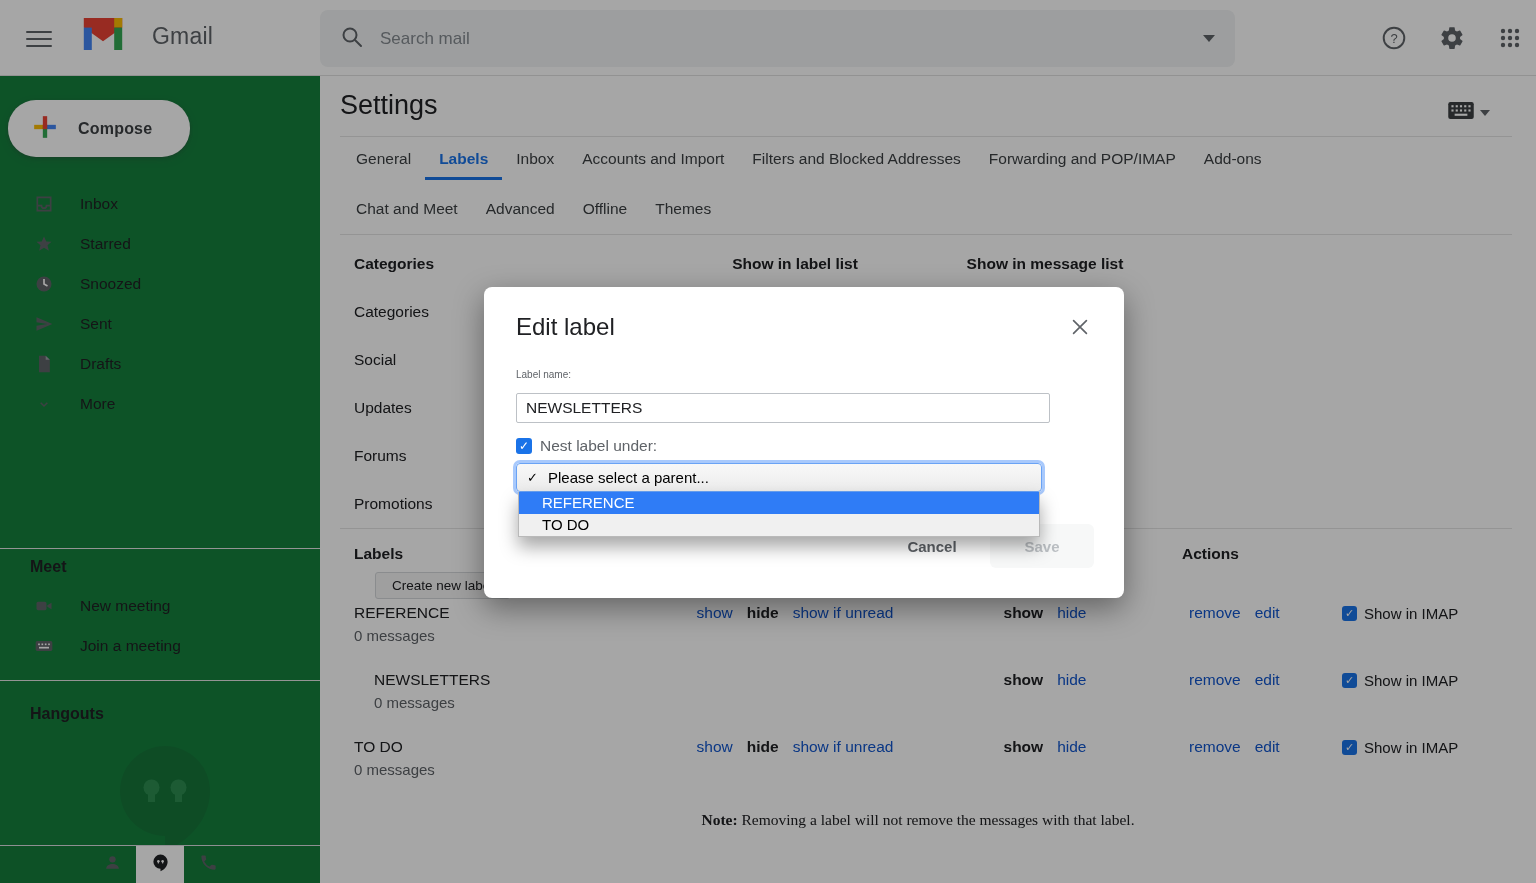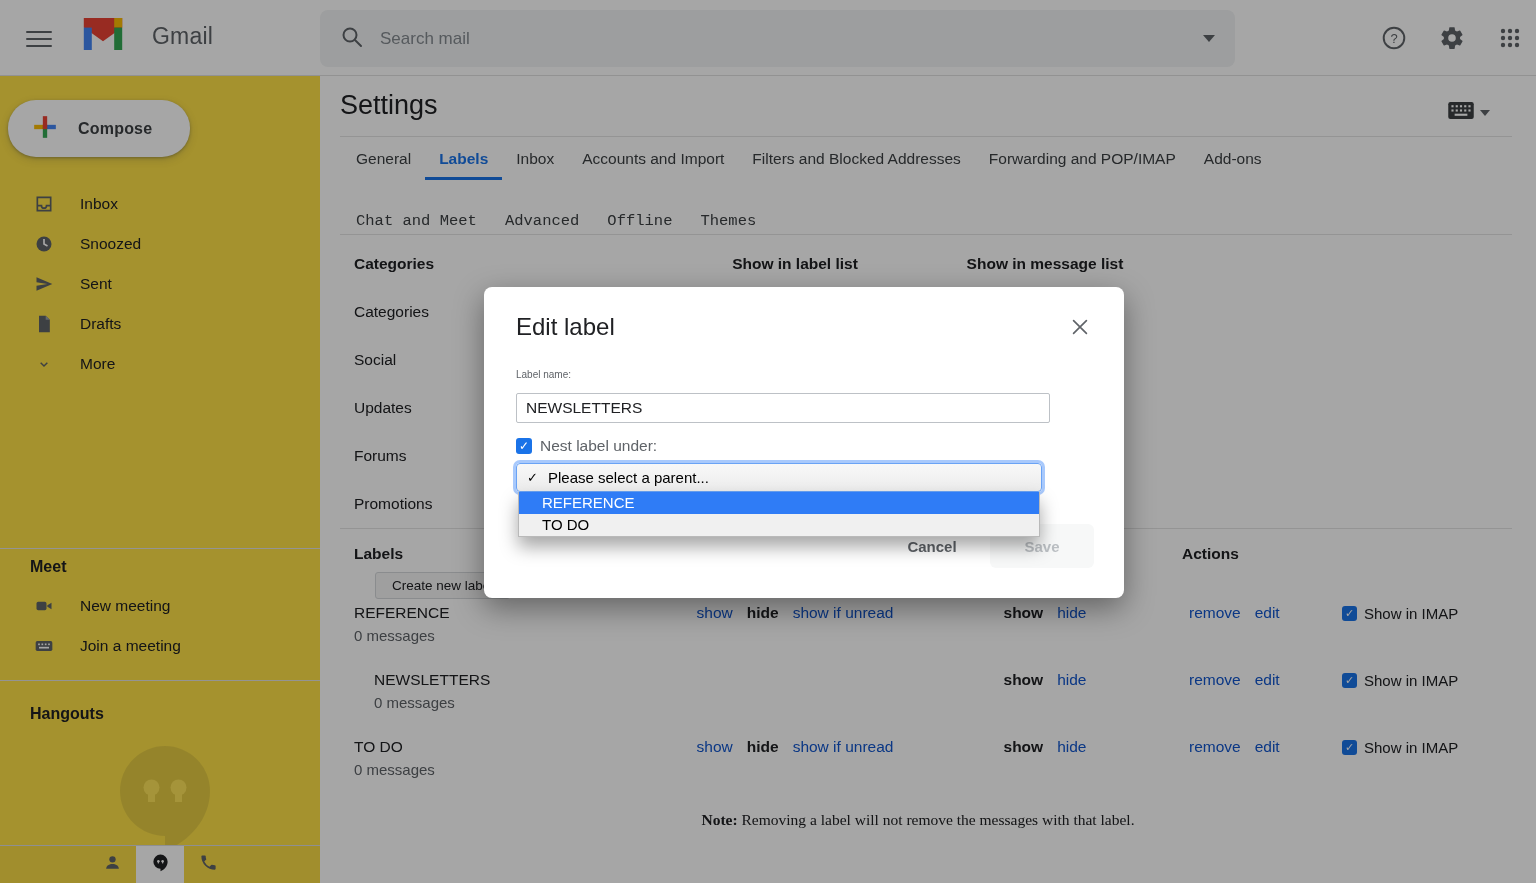--- a/index.html
+++ b/index.html
@@ -13,21 +13,21 @@
   .logo { position:absolute; left:82px; top:18px; display:flex; align-items:center; gap:28px; }
   .logo-text { font-size:23px; color:#5f6368; letter-spacing:0.2px; }
   .searchbar { position:absolute; left:320px; top:10px; width:915px; height:57px; background:#f1f3f4; border-radius:8px; display:flex; align-items:center; padding:0 20px; }
   .searchbar input { flex:1; border:none; outline:none; background:transparent; font-size:17px; color:#202124; margin-left:16px; font-family:"Liberation Sans",sans-serif; }
   .searchbar input::placeholder { color:#848a90; }
   .search-caret { width:0; height:0; border-left:6px solid transparent; border-right:6px solid transparent; border-top:7px solid #5f6368; margin-left:12px; }
   .tb-icons { position:absolute; right:12px; top:24px; display:flex; align-items:center; gap:30px; }
   .tb-icon { width:28px; height:28px; display:flex; align-items:center; justify-content:center; cursor:pointer; }
 
   
-  .sidebar { position:absolute; left:0; top:76px; width:320px; height:807px; background:#fde047; }
+  .sidebar { position:absolute; left:0; top:76px; width:320px; height:807px; background:#15803d; }
   .compose { position:absolute; left:8px; top:24px; width:182px; height:57px; background:#fff; border-radius:28px; box-shadow:0 1px 3px rgba(60,64,67,0.35), 0 3px 8px rgba(60,64,67,0.18); display:flex; align-items:center; padding-left:24px; gap:20px; cursor:pointer; }
   .compose-label { font-size:16px; font-weight:bold; color:#3c4043; letter-spacing:0.2px; }
   .nav { position:absolute; left:0; top:108px; width:320px; }
   .nav-item { height:40px; display:flex; align-items:center; padding-left:34px; gap:26px; font-size:15.5px; color:#202124; border-radius:0 20px 20px 0; cursor:pointer; }
   .nav-item .ic { width:20px; height:20px; display:flex; align-items:center; justify-content:center; }
   .sb-div { border-top:1px solid #e3e3e3; margin:10px 0; }
   .section-hd { font-size:16px; font-weight:bold; color:#202124; padding:14px 0 10px 30px; }
   .hang-mark { position:absolute; left:105px; top:660px; width:120px; height:120px; opacity:0.10; }
   .sb-footer { position:absolute; left:0; bottom:0; width:320px; height:38px; border-top:1px solid #dadce0; display:flex; justify-content:center; background:rgba(0,0,0,0.02); }
   .sb-tab { width:48px; display:flex; align-items:center; justify-content:center; cursor:pointer; }
@@ -156,20 +156,28 @@
 
   <div class="nav">
     <div class="nav-item">
       <span class="ic">
           <svg width="20" height="20" viewBox="0 0 24 24">
             <path fill="none" stroke="#5f6368" stroke-width="2" d="M4 4h16v16H4z"></path>
             <path fill="none" stroke="#5f6368" stroke-width="2" d="M4 14h5a3 3 0 0 0 6 0h5"></path>
           </svg>
         </span>
       <span>Inbox</span>
+    </div>
+    <div class="nav-item">
+      <span class="ic">
+          <svg width="20" height="20" viewBox="0 0 24 24">
+            <polygon fill="#5f6368" points="12,3 14.7,9 21,9.3 16.2,13.4 17.8,20 12,16.5 6.2,20 7.8,13.4 3,9.3 9.3,9"></polygon>
+          </svg>
+        </span>
+      <span>Starred</span>
     </div>
     <div class="nav-item">
       <span class="ic">
           <svg width="20" height="20" viewBox="0 0 24 24">
             <circle cx="12" cy="12" r="9" fill="#5f6368"></circle>
             <path d="M12 6v6l4.2 2.4" stroke="#fff" stroke-width="2" fill="none"></path>
           </svg>
         </span>
       <span>Snoozed</span>
     </div>
@@ -294,21 +302,21 @@
 
   <div class="tabs" style="top:62px;">
     <div class="tab">General</div>
     <div class="tab active">Labels</div>
     <div class="tab">Inbox</div>
     <div class="tab">Accounts and Import</div>
     <div class="tab">Filters and Blocked Addresses</div>
     <div class="tab">Forwarding and POP/IMAP</div>
     <div class="tab">Add-ons</div>
   </div>
-  <div class="tabs" style="top:124px;font-family:Liberation Mono, monospace;">
+  <div class="tabs" style="top:112px;">
     <div class="tab">Chat and Meet</div>
     <div class="tab">Advanced</div>
     <div class="tab">Offline</div>
     <div class="tab">Themes</div>
   </div>
   <div class="hdiv" style="top:158px;"></div>
 
   <div class="trow" style="top:168px; height:40px;">
     <div class="cell-name th">Categories</div>
     <div class="cell-c th">Show in label list</div>

